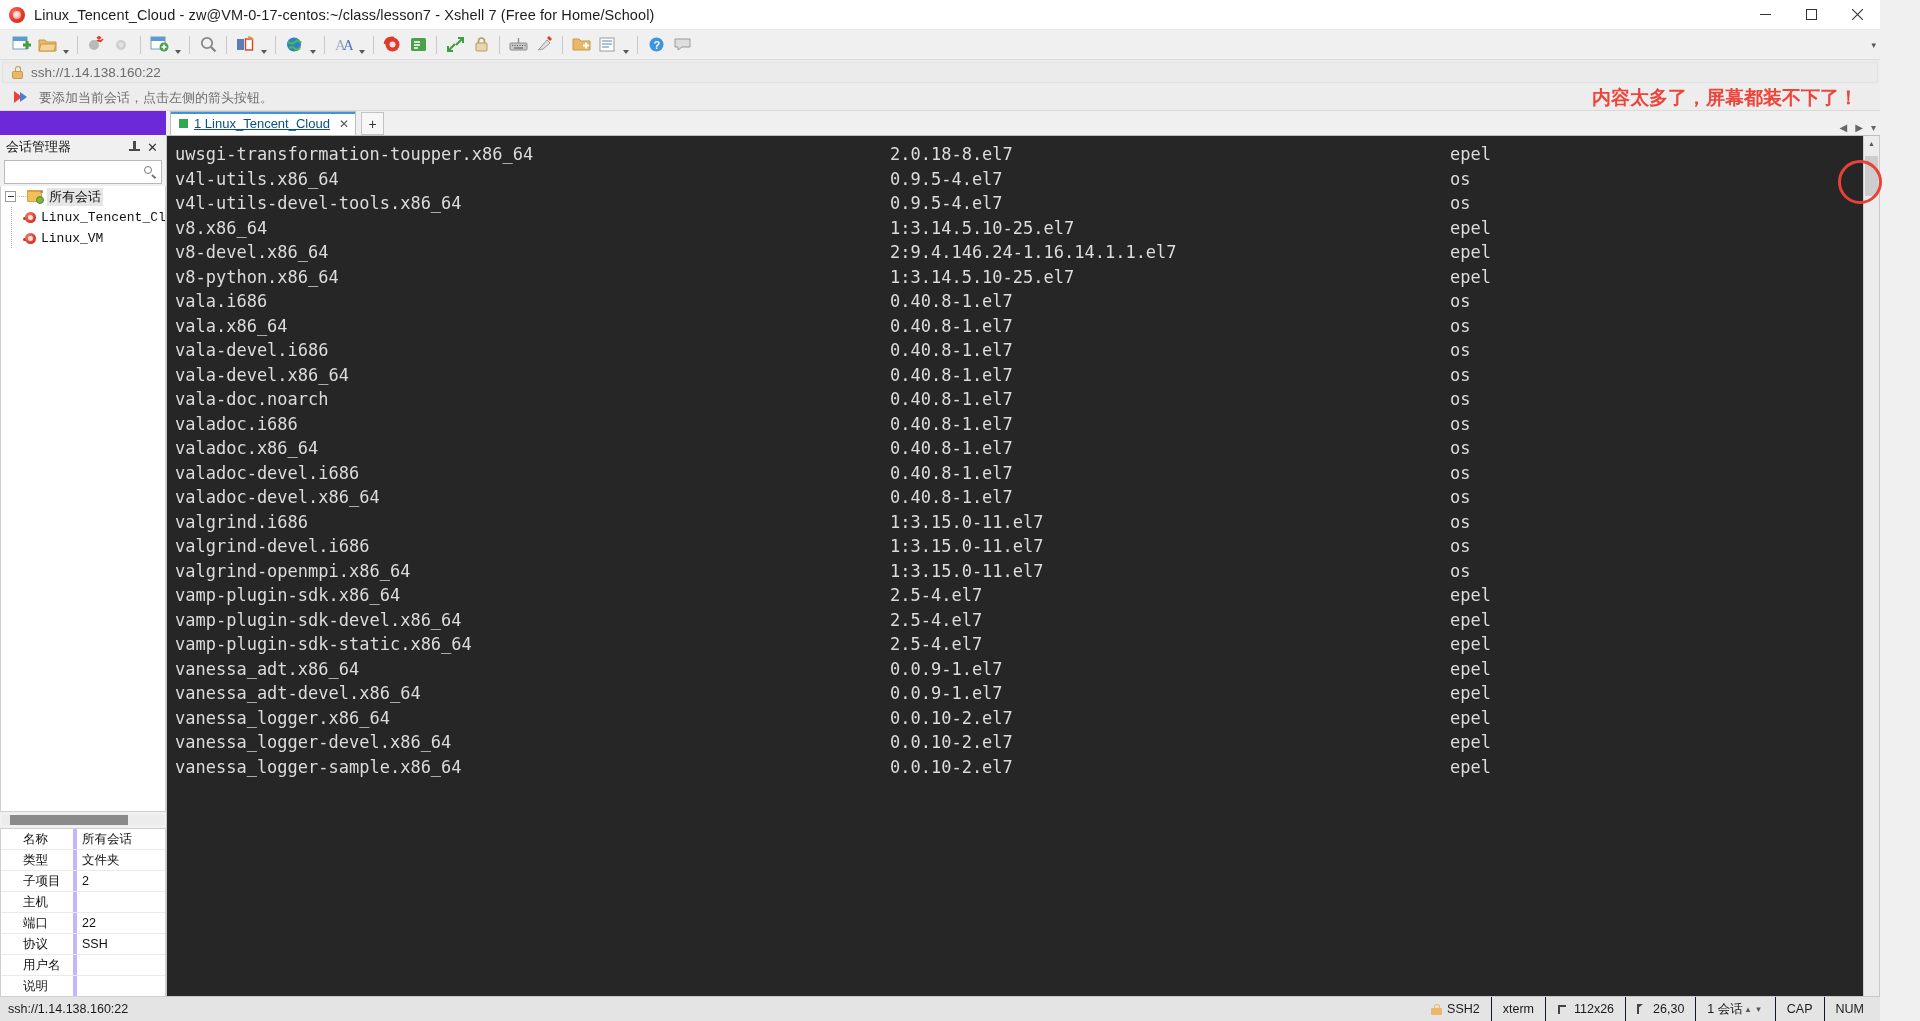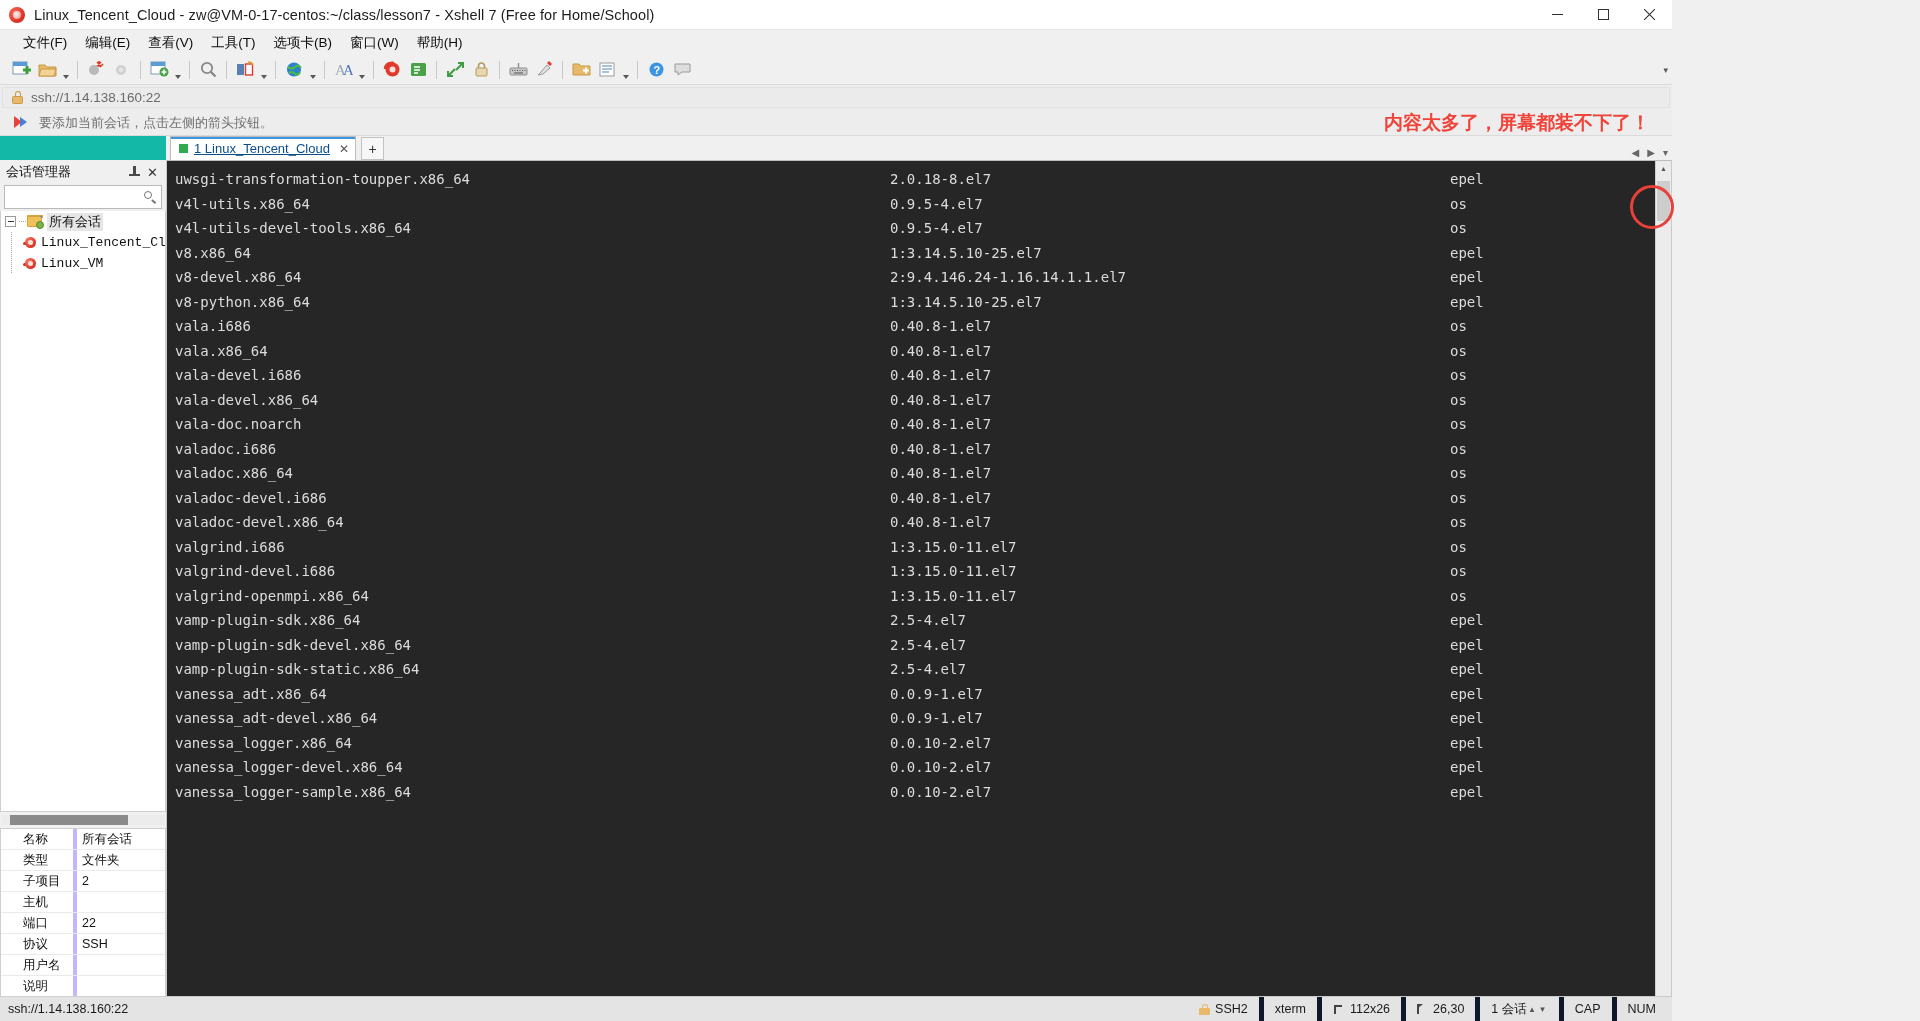--- a/index.html
+++ b/index.html
@@ -3,21 +3,21 @@
 <meta charset="utf-8">
 <style>
   html,body{margin:0;padding:0;}
   body{
     width:1920px;height:1021px;
     font-family:"Liberation Sans","DejaVu Sans",sans-serif;
     background:#f0f0f0;
     overflow:hidden;
     -webkit-font-smoothing:antialiased;
   }
-  .app{width:1672px;height:1021px;display:flex;flex-direction:column;background:#14b8a6;position:relative;}
+  .app{width:1880px;height:1021px;display:flex;flex-direction:column;background:#6d28d9;position:relative;}
 
   
   .titlebar{height:29px;background:#ffffff;display:flex;align-items:center;border-bottom:1px solid #e8e8e8;flex:0 0 29px;}
   .title-icon{width:18px;height:18px;margin-left:8px;margin-right:8px;position:relative;flex:0 0 18px;}
   .title-icon .sh{position:absolute;left:1px;top:1px;width:16px;height:16px;border-radius:50%;
      background:radial-gradient(circle at 35% 35%, #ff6a5a 0%, #e03a2a 55%, #b42214 100%);}
   .title-icon .sh:after{content:"";position:absolute;left:4px;top:4px;width:8px;height:8px;border-radius:50%;
      background:radial-gradient(circle at 40% 40%, #fff3f0 0%, #f1b5ad 60%, #d0493a 100%);}
   .title-text{font-size:14.5px;color:#1d1d1d;letter-spacing:.1px;}
   .win-btns{margin-left:auto;display:flex;height:29px;}
@@ -107,36 +107,36 @@
   .tab .dot{width:9px;height:9px;background:#2fa84f;margin-right:6px;flex:0 0 9px;}
   .tab .lbl{text-decoration:underline;white-space:nowrap;}
   .tab .x{margin-left:9px;color:#555;font-size:12px;}
   .tab:before{content:"";position:absolute;left:0;right:0;top:0;height:2px;background:#3d94e0;}
   .newtab{width:21px;height:21px;margin-left:5px;display:flex;align-items:center;justify-content:center;
      border:1px solid #c3c3c3;background:#f7f7f7;color:#333;font-size:14px;}
   .tabnav{position:absolute;right:4px;bottom:2px;display:flex;align-items:center;color:#666;font-size:10px;gap:8px;}
 
   .termwrap{flex:1;display:flex;min-height:0;border:1px solid #c9c9c9;border-top:1px solid #bdbdbd;background:#262626;position:relative;}
   .term{flex:1;background:#262626;color:#d6d6d6;font-family:"DejaVu Sans Mono","Liberation Mono",monospace;
-     font-size:14px;line-height:24.5px;padding:6px 0 0 8px;overflow:hidden;white-space:pre;min-width:0;}
+     font-size:17px;line-height:24.5px;padding:6px 0 0 8px;overflow:hidden;white-space:pre;min-width:0;}
   .trow{display:flex;height:24.5px;}
   .c-name{width:715px;flex:0 0 715px;color:#dcdcdc;}
   .c-ver{width:560px;flex:0 0 560px;color:#dcdcdc;}
   .c-repo{flex:1;color:#dcdcdc;}
   .vscroll{width:15px;flex:0 0 15px;background:#ececec;position:relative;border-left:1px solid #cfcfcf;}
   .vs-up,.vs-dn{height:15px;background:#ececec;display:flex;align-items:center;justify-content:center;font-size:7px;color:#555;}
   .vs-thumb{position:absolute;left:1px;width:13px;top:20px;height:40px;background:#cdcdcd;}
   .circle-anno{position:absolute;right:-3px;top:24px;width:44px;height:44px;border:3px solid #e8413a;border-radius:50%;box-sizing:border-box;pointer-events:none;}
 
   
   .statusbar{height:24px;background:#e4e4e4;display:flex;align-items:center;font-size:12.5px;color:#1a1a1a;flex:0 0 24px;}
   .sb-left{padding-left:8px;}
   .sb-right{margin-left:auto;display:flex;align-items:center;}
   .sb-cell{display:flex;align-items:center;padding:0 11px;height:24px;white-space:nowrap;}
-  .sb-cell.div{border-left:5px solid #0f172a;}
+  .sb-cell.div{border-left:1px solid #0f172a;}
   .mini-lock{width:11px;height:11px;position:relative;margin-right:5px;flex:0 0 11px;}
   .mini-lock .b{position:absolute;left:0;top:4px;width:11px;height:7px;background:#e8b96a;border-radius:1px;}
   .mini-lock .s{position:absolute;left:2.5px;top:0;width:6px;height:6px;border:1.5px solid #e8b96a;border-bottom:none;border-radius:3px 3px 0 0;box-sizing:border-box;}
   .mini-corner{width:12px;height:12px;position:relative;margin-right:5px;flex:0 0 12px;}
   .mini-corner:before{content:"";position:absolute;left:1px;top:2px;width:1.6px;height:9px;background:#444;}
   .mini-corner:after{content:"";position:absolute;left:1px;top:2px;width:8px;height:1.6px;background:#444;}
   .mini-cursor{width:11px;height:11px;position:relative;margin-right:5px;flex:0 0 11px;}
   .mini-cursor:before{content:"";position:absolute;left:0;top:0;border-left:6px solid #444;border-bottom:5px solid transparent;border-top:0;}
   .mini-cursor:after{content:"";position:absolute;left:0;top:0;width:1.6px;height:10px;background:#444;}
   .mini-up{font-size:9px;color:#555;padding:0 3px;}
@@ -163,29 +163,20 @@
           </svg>
       </div>
       <div class="win-btn close">
         <svg width="11" height="11" viewBox="0 0 11 11">
             <path d="M0 0 L11 11 M11 0 L0 11" stroke="#333" stroke-width="1.1"></path>
           </svg>
       </div>
     </div>
   </div>
 
-  <div class="menubar">
-    <div class="mi">文件(F)</div>
-    <div class="mi">编辑(E)</div>
-    <div class="mi">查看(V)</div>
-    <div class="mi">工具(T)</div>
-    <div class="mi">选项卡(B)</div>
-    <div class="mi">窗口(W)</div>
-    <div class="mi">帮助(H)</div>
-  </div>
 
   <div class="toolbar">
     <div class="tb">
       <svg width="19" height="17" viewBox="0 0 19 17">
         <rect x="1" y="1" width="14" height="12" fill="#fff" stroke="#7a9bb5"></rect>
         <rect x="1" y="1" width="14" height="4" fill="#5a9bd5"></rect>
         <path d="M11 9 h8 M15 5 v8" stroke="#3f9e3f" stroke-width="3"></path>
       </svg>
     </div>
     <div class="tb">

